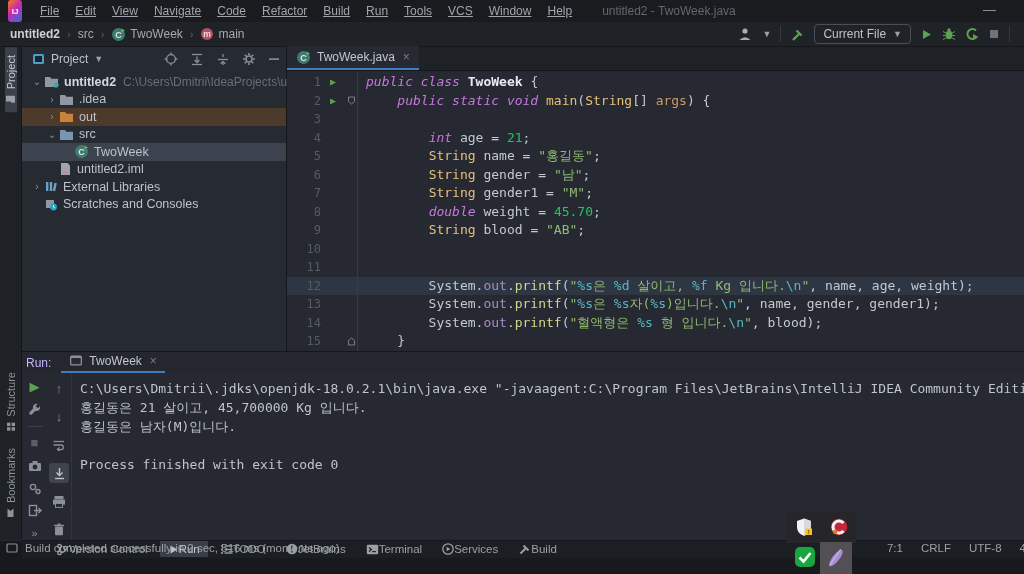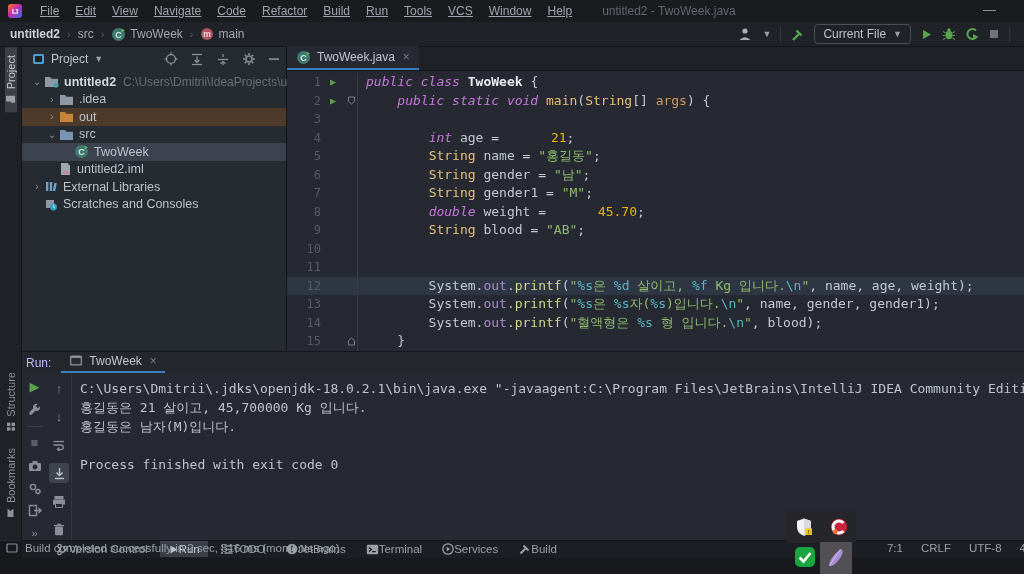--- a/index.html
+++ b/index.html
@@ -3,21 +3,21 @@
 <meta charset="utf-8">
 <style>
   * { margin:0; padding:0; box-sizing:border-box; }
   html,body { width:1024px; height:574px; overflow:hidden; }
   body { font-family:"Liberation Sans", sans-serif; background:#17191d; color:#a8adb5; position:relative; }
   .ic { display:inline-flex; align-items:center; justify-content:center; line-height:0; }
   .ic svg { display:block; }
 
   
   #menubar { height:22px; background:#191b1f; display:flex; align-items:center; font-size:12px; color:#a0a4ac; position:relative; }
-  #app-logo { width:14px; height:14px; border-radius:3px; margin:0 10px 0 8px;
+  #app-logo { width:14px; height:22px; border-radius:3px; margin:0 10px 0 8px;
     background:linear-gradient(135deg,#f97a12,#c62ab2 45%,#2f6fe0); display:flex; align-items:center; justify-content:center; }
   #app-logo span { color:#fff; font-size:8px; font-weight:bold; }
   .menu-item { padding:2px 8px; cursor:default;text-decoration:underline; }
   .menu-item u { text-decoration:underline; }
   #win-title { color:#62666e; margin-left:22px; }
   #min-btn { position:absolute; right:28px; top:2px; color:#9ba0a8; font-size:13px; }
 
   
   #navbar { height:25px; background:#1f2227; display:flex; align-items:center; font-size:12px; border-bottom:1px solid #14161a; }
   #breadcrumbs { display:flex; align-items:center; padding-left:10px; color:#a4a9b2; }
@@ -66,21 +66,21 @@
   .codeln { padding-left:8px; color:#c3c8d2; }
   .tok-kw { color:#c678dd; font-style:italic; }
   .tok-cls { color:#e8ebf0; font-weight:bold; }
   .tok-type { color:#e5c07b; }
   .tok-meth { color:#e8bf6d; }
   .tok-call { color:#d3d68e;text-align:right; }
   .tok-field { color:#a88cc9; }
   .tok-str { color:#8fbc6f; }
   .tok-fmt { color:#56b6c2; }
   .tok-esc { color:#56b6c2; }
-  .tok-num { color:#eab308;margin-left:44px; }
+  .tok-num { color:#22c55e; }
   .tok-pl { color:#c3c8d2; }
   .tok-arg { color:#d19a66; }
 
   
   #run-panel { height:189px; background:#262931; border-top:1px solid #14161a; display:flex; flex-direction:column; }
   #run-header { height:21px; display:flex; align-items:flex-end; font-size:12px; background:#24272e; }
   #run-label { color:#c4b5fd; padding:0 10px 3px 4px; }
   .rtab { display:flex; align-items:center; gap:6px; padding:0 8px 3px 8px; color:#c2c7cf; border-bottom:2px solid #3d7ebe; }
   #run-body { flex:1; display:flex; min-height:0; }
   .toolcol { width:25px; display:flex; flex-direction:column; align-items:center; padding-top:6px; gap:9px; color:#8a8f98; }

